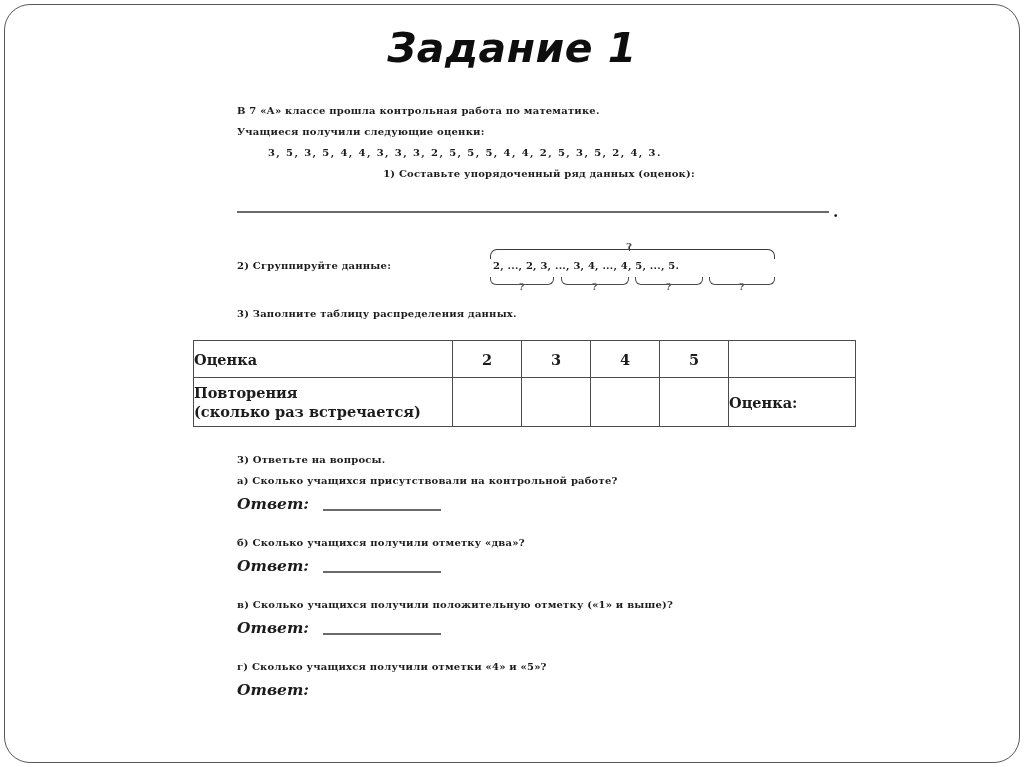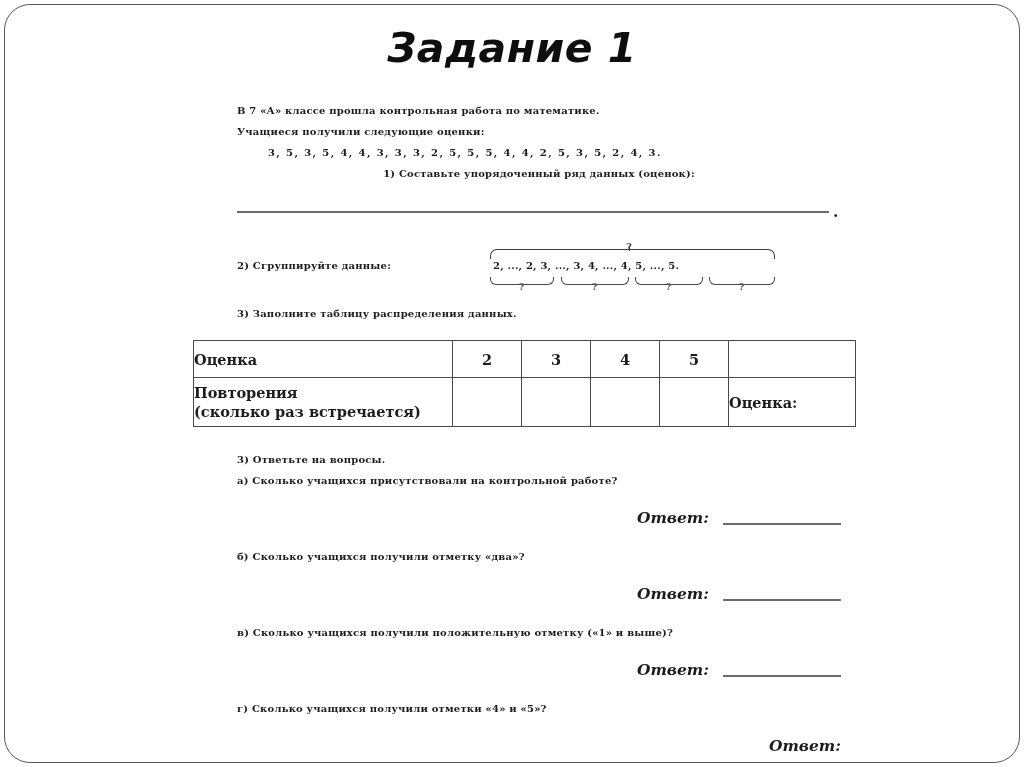--- a/index.html
+++ b/index.html
@@ -222,25 +222,23 @@
   tr.r-body td { height: 48px; }
 
   
   .q-block { margin-left: 44px; }
   .q-intro { margin-top: 22px; }
   .q-text { margin-top: 0; width: 600px; }
   .q-text.first { margin-top: 0; }
   .q-gap { margin-top: 19px; }
 
   .answer-row {
-    margin-top: 14px;
     display: flex;
     align-items: flex-end;
     height: 22px;
-    justify-content: flex-end;
   }
   .answer-label {
     font-family: "DejaVu Serif", "Liberation Serif", serif;
     font-weight: bold;
     font-style: italic;
     font-size: 15.5px;
     color: #1c1c1c;
     line-height: 18px;
   }
   .answer-blank {

